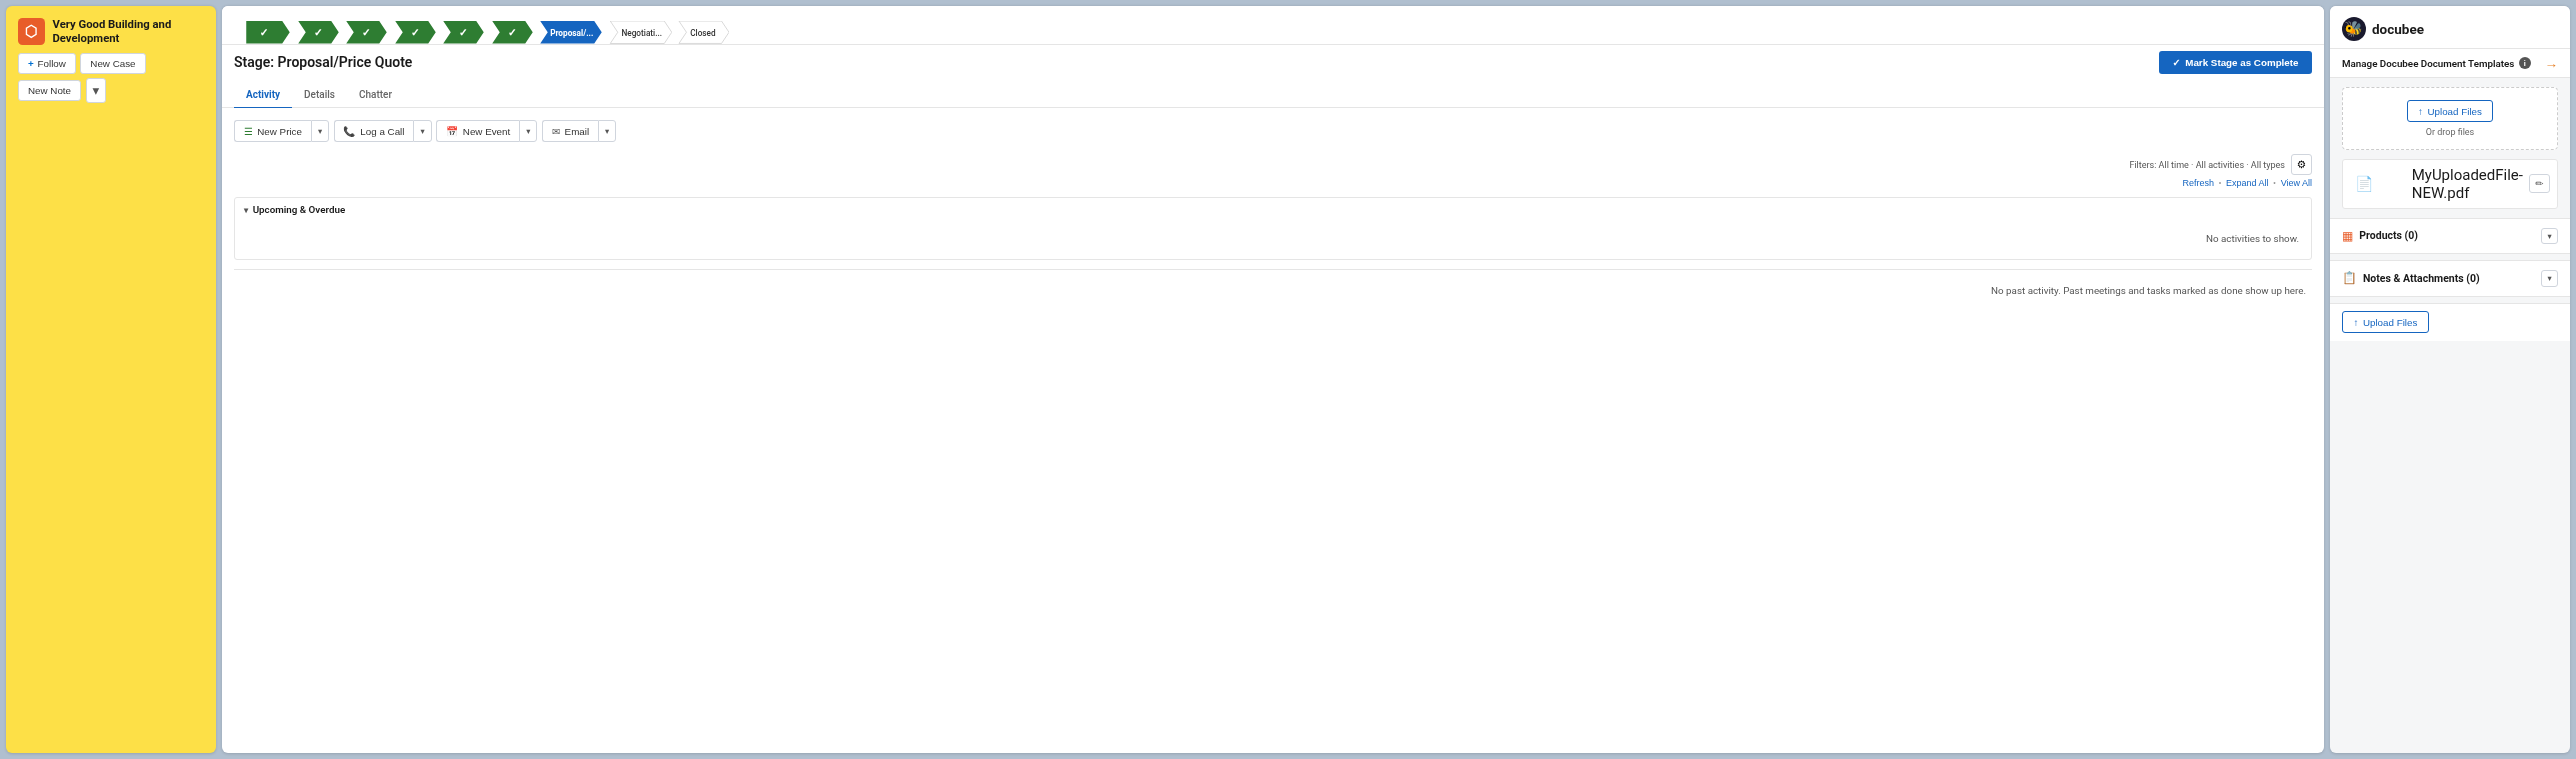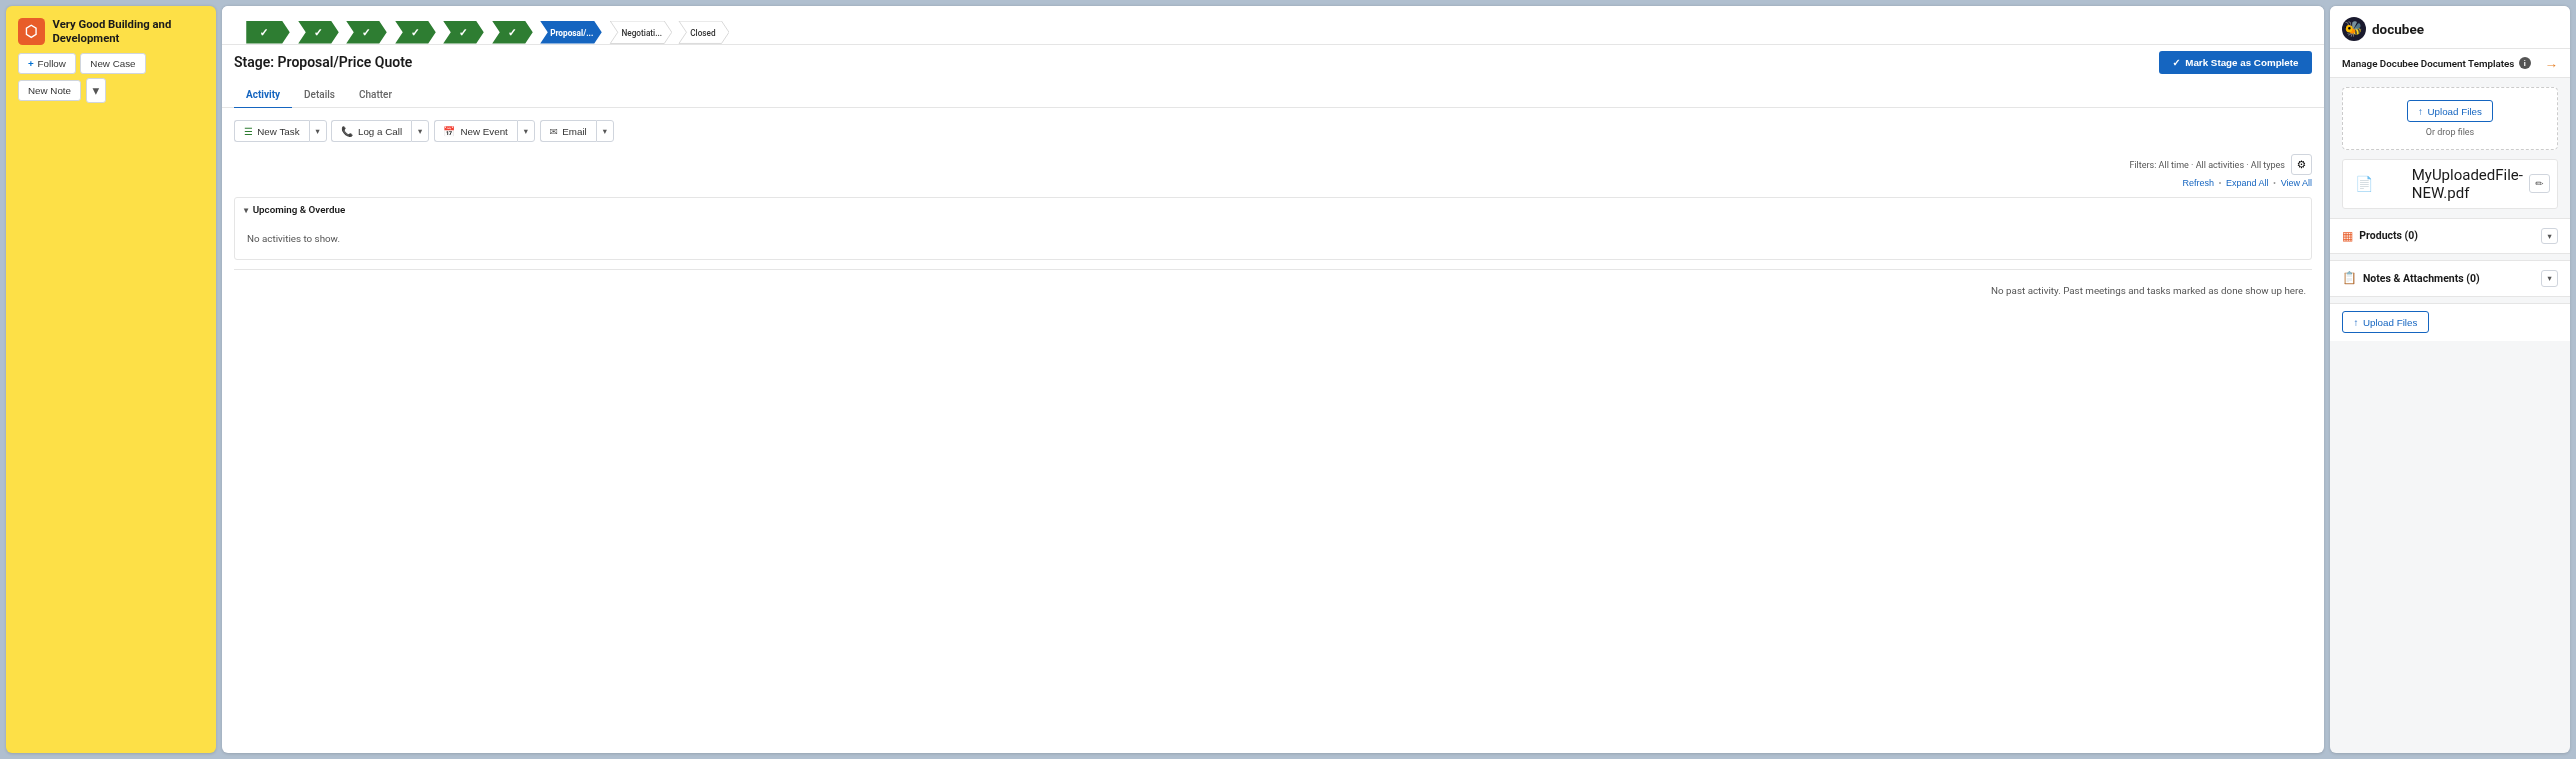--- a/index.html
+++ b/index.html
@@ -271,21 +271,21 @@
       font-weight: 600;
       color: #1a1a1a;
       cursor: pointer;
     }
     .upcoming-header .chevron {
       font-size: 8.3px;
       color: #555;
     }
     .upcoming-body {
       padding: 12px;
-      text-align: left;
+      text-align: right;
       color: #555;
       font-size: 9.8px;
     }
     .upcoming-body p { margin-bottom: 3px; }
     .divider { border: none; border-top: 0.8px solid #e5e5e5; margin: 9px 0; }
     .past-activity {
       text-align: right;
       color: #555;
       font-size: 9.8px;
       padding: 6px;
@@ -562,21 +562,21 @@
       <div class="tab">Details</div>
       <div class="tab">Chatter</div>
     </div>
 
     <div class="activity-area">
 
       <div class="activity-actions">
         <div class="act-btn-group">
           <button class="act-btn">
             <span class="icon-task">☰</span>
-            <span>New Task</span>
+            <span>New Price</span>
           </button>
           <button class="act-btn-drop">▾</button>
         </div>
         <div class="act-btn-group">
           <button class="act-btn">
             <span class="icon-call">📞</span>
             <span>Log a Call</span>
           </button>
           <button class="act-btn-drop">▾</button>
         </div>

